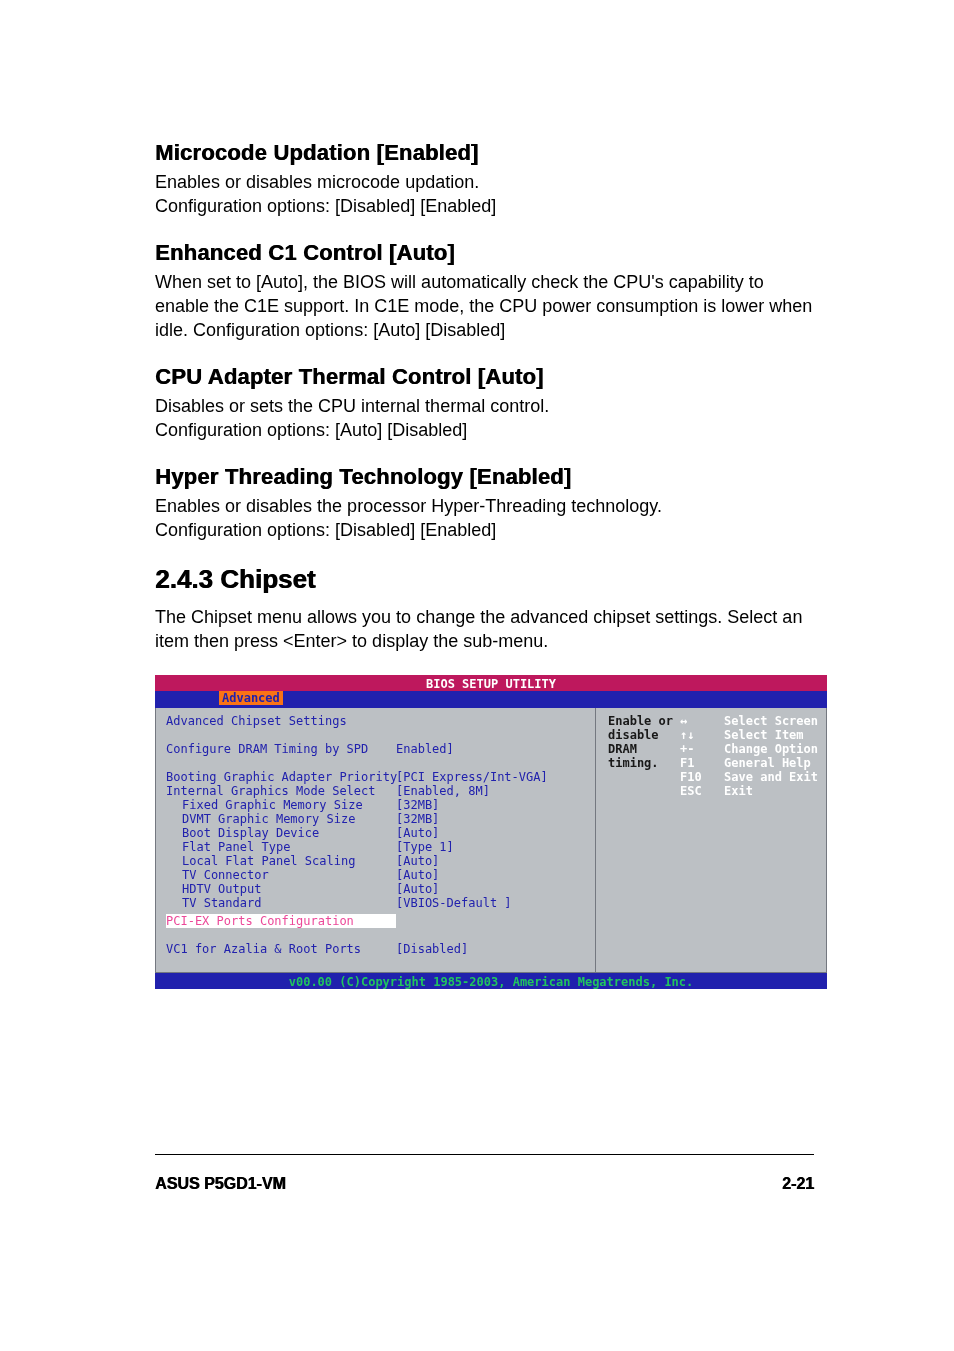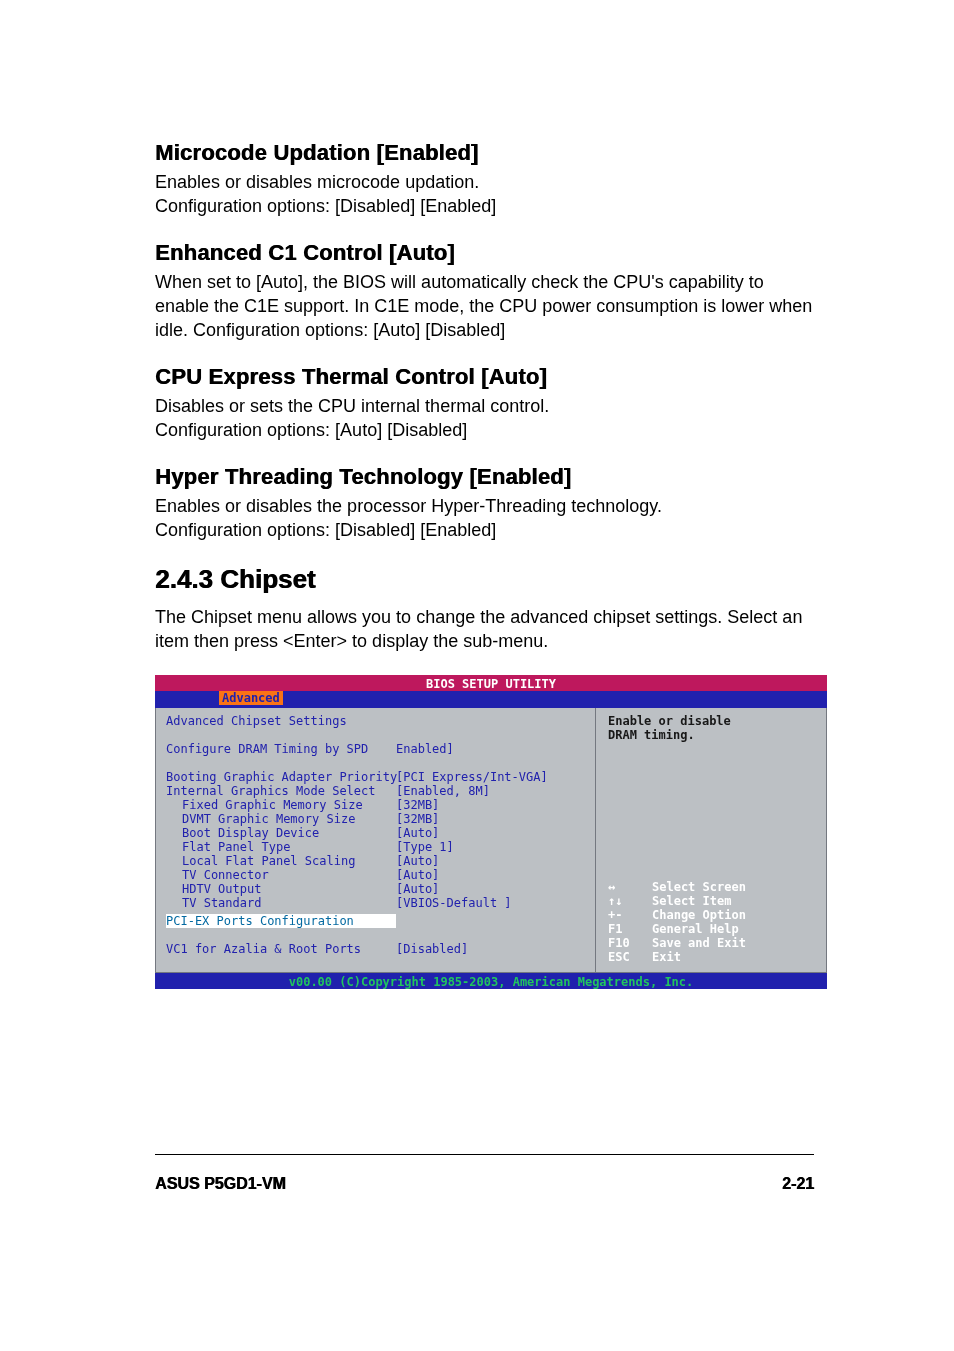--- a/index.html
+++ b/index.html
@@ -73,37 +73,37 @@
     flex: 1;
     border-right: 1px solid #747880;
     padding: 6px 20px 8px 10px;
     color: #2121ad;
     font-weight: normal;
   }
   .bios-right {
     width: 210px;
     padding: 6px 8px 8px 12px;
     display: flex;
-    flex-direction: column;
+    flex-direction: row;
     justify-content: space-between;
   }
   .bios-right-help {
     color: #181818;
     font-weight: bold;
   }
   .bios-right-legend {
     color: #fff;
     font-weight: bold;
   }
   .bios-row {
     display: flex;
   }
   .bios-row.selected-row .blab {
     background: #fff;
-    color: #0369a1;
+    color: #ec4899;
   }
   .bios-row .blab {
     width: 230px;
     white-space: pre;
   }
   .bios-row .bval {
     white-space: pre;
   }
   .bios-row.indent-1 .blab { padding-left: 16px; width: 214px; }
   .bios-spacer { height: 14px; }
@@ -138,21 +138,21 @@
   <div>
     <div class="item-heading">Microcode Updation [Enabled]</div>
     <div class="item-desc" style="white-space:pre-line">Enables or disables microcode updation.
 Configuration options: [Disabled] [Enabled]</div>
   </div>
   <div>
     <div class="item-heading">Enhanced C1 Control [Auto]</div>
     <div class="item-desc" style="white-space:pre-line">When set to [Auto], the BIOS will automatically check the CPU's capability to enable the C1E support. In C1E mode, the CPU power consumption is lower when idle. Configuration options: [Auto] [Disabled]</div>
   </div>
   <div>
-    <div class="item-heading">CPU Express Thermal Control [Auto]</div>
+    <div class="item-heading">CPU Adapter Thermal Control [Auto]</div>
     <div class="item-desc" style="white-space:pre-line">Disables or sets the CPU internal thermal control.
 Configuration options:  [Auto] [Disabled]</div>
   </div>
   <div>
     <div class="item-heading">Hyper Threading Technology [Enabled]</div>
     <div class="item-desc" style="white-space:pre-line">Enables or disables the processor Hyper-Threading technology.
 Configuration options:  [Disabled] [Enabled]</div>
   </div>
 
   <div class="section-heading">2.4.3   Chipset</div>

